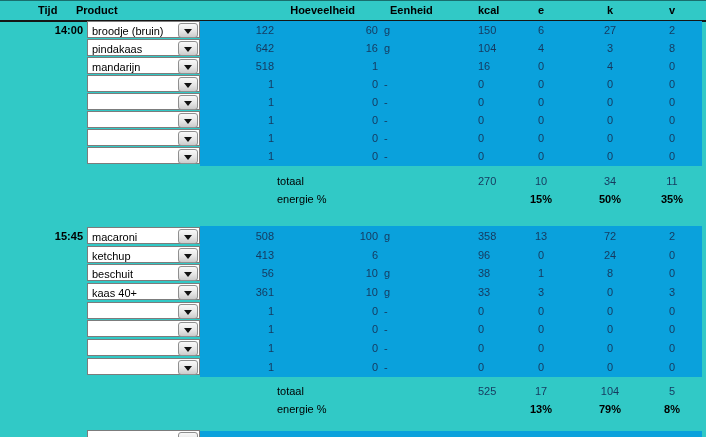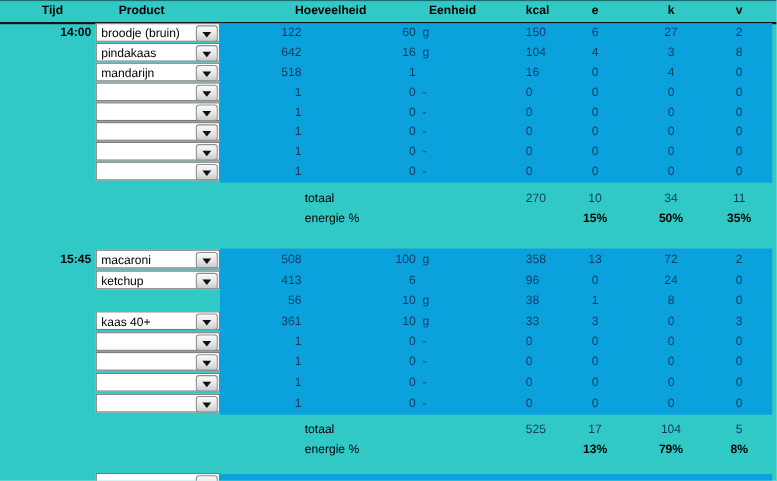--- a/index.html
+++ b/index.html
@@ -5,22 +5,22 @@
   html,body { margin:0; padding:0; }
   .screen {
     position:relative; width:706px; height:437px;
     background:#31c9c6; overflow:hidden;
     font-family:"Liberation Sans", sans-serif; font-size:11px; color:#000;
   }
   .top-line { position:absolute; left:0; top:0; width:706px; height:1px; background:rgba(0,0,0,.45); }
   .header-row { position:absolute; left:0; top:1px; width:706px; height:19px; border-bottom:2px solid #161616; box-sizing:content-box; }
   .header-row .hlabel { position:absolute; top:3px; font-weight:bold; white-space:nowrap; }
   .h-tijd { left:4px;margin-left:34px; }
-  .h-product { left:108px; }
-  .h-hoev { right:373px; }
+  .h-product { left:76px; }
+  .h-hoev { right:351px; }
   .h-eenheid { left:390px; }
 
   .blue-bg { position:absolute; left:200px; width:502px; background:#0aa1dc; }
   .bg1 { top:21px; height:145px; }
   .bg2 { top:226px; height:151px; }
   .bg3 { top:431px; height:6px; }
 
   .row { position:absolute; left:0; width:706px; height:18px; }
   .row span { position:absolute; top:0; line-height:18px; white-space:nowrap; }
 
@@ -227,20 +227,26 @@
         </div>
     </div>
     <span class="cell c-hoev">413</span>
     <span class="cell c-enum">6</span>
     <span class="cell c-kcal">96</span>
     <span class="cell c-e">0</span>
     <span class="cell c-k">24</span>
     <span class="cell c-v">0</span>
   </div>
   <div class="row" style="top:264px">
+    <div class="sel">
+      <span class="sel-text">beschuit</span>
+      <div class="sel-btn">
+          <i class="chev"></i>
+        </div>
+    </div>
     <span class="cell c-hoev">56</span>
     <span class="cell c-enum">10</span>
     <span class="cell c-eunit">g</span>
     <span class="cell c-kcal">38</span>
     <span class="cell c-e">1</span>
     <span class="cell c-k">8</span>
     <span class="cell c-v">0</span>
   </div>
   <div class="row" style="top:283px">
     <div class="sel">

